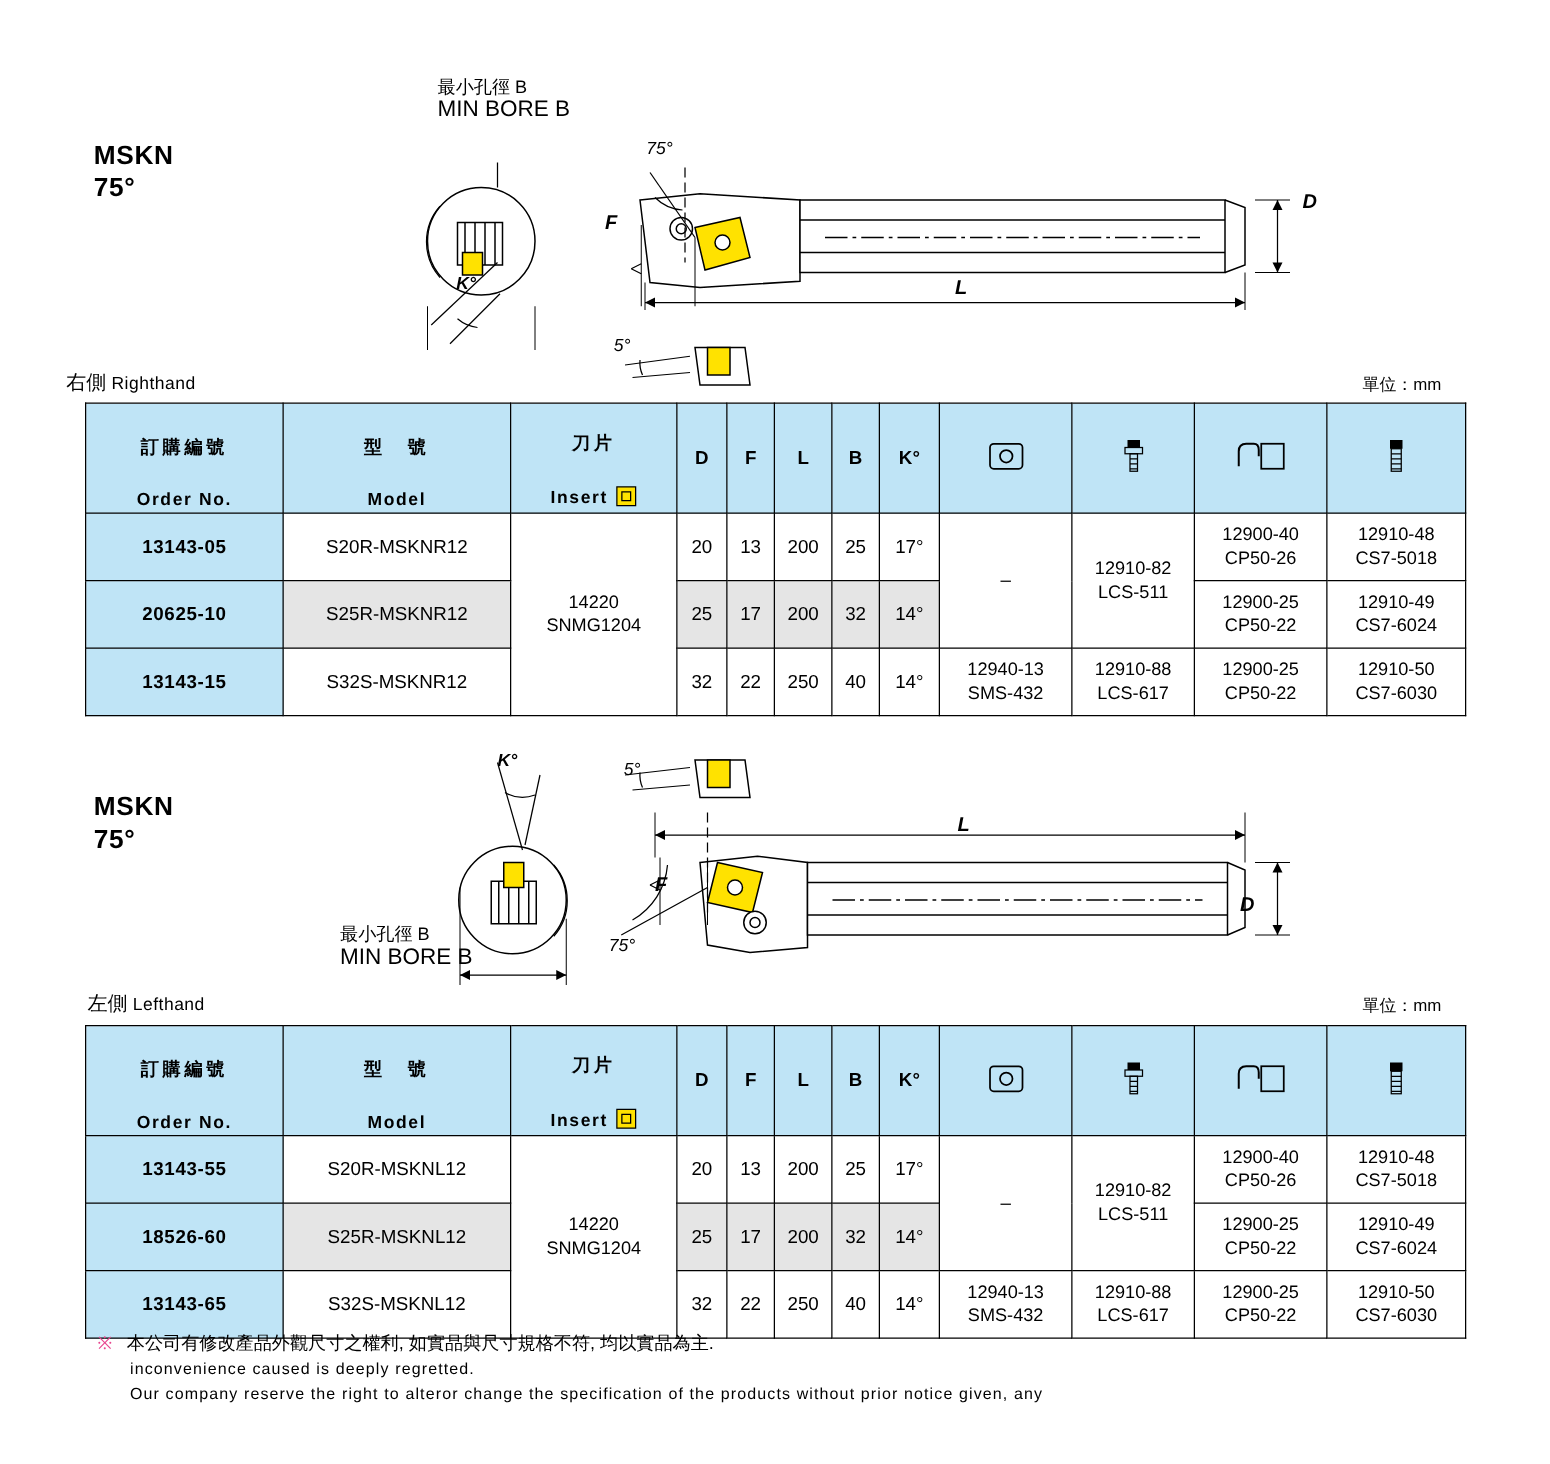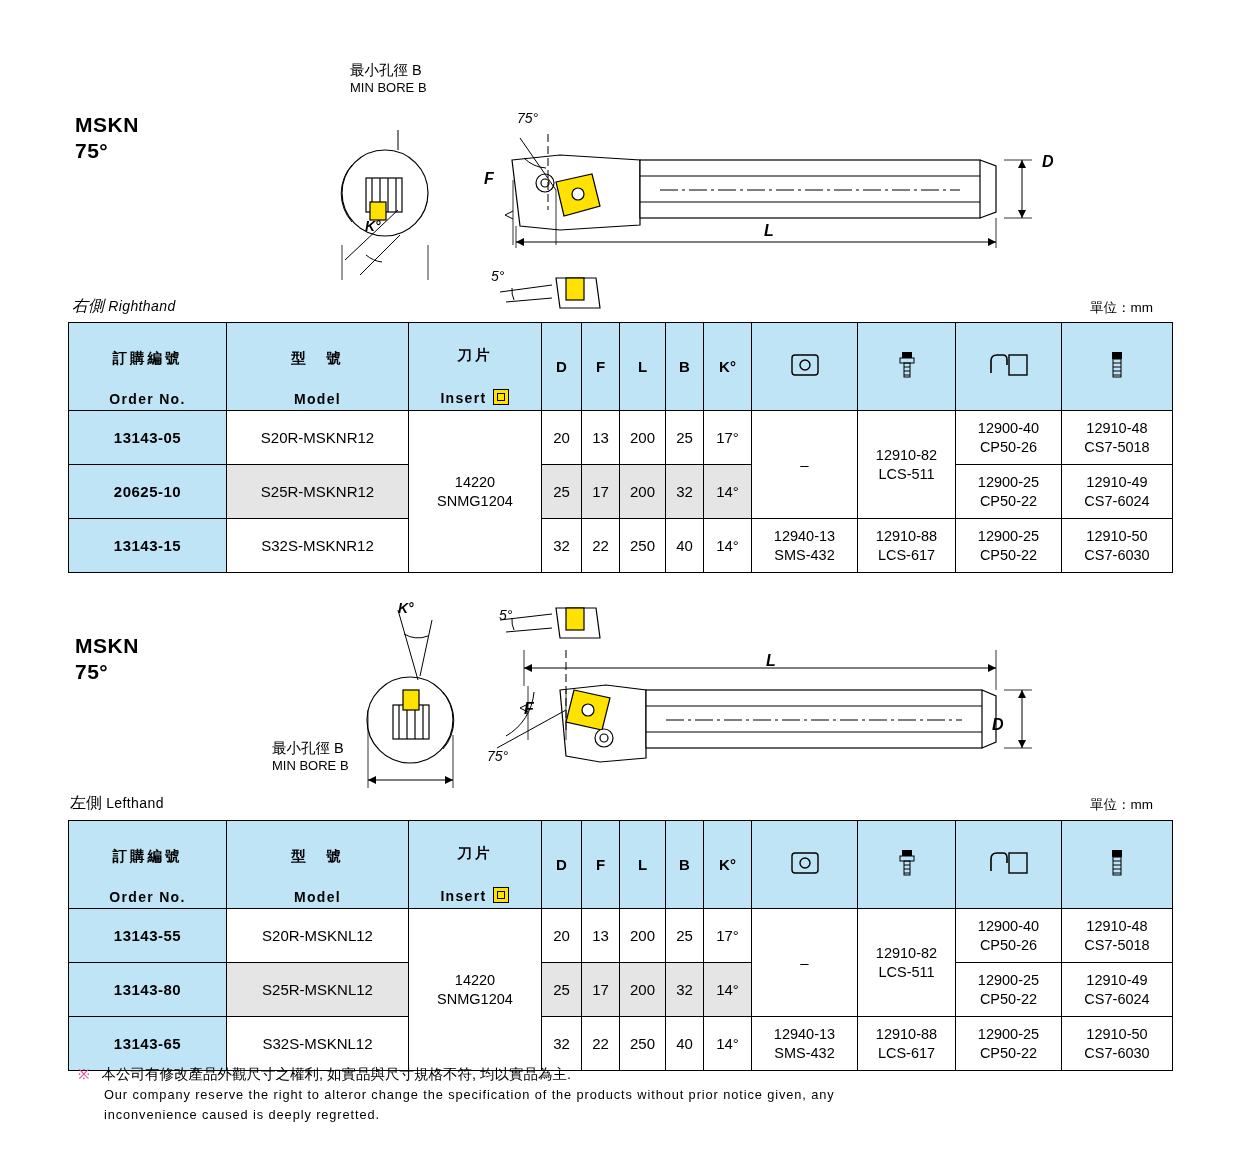--- a/index.html
+++ b/index.html
@@ -23,21 +23,21 @@
   }
   .family-title .deg{display:block;}
 
   .dim-label{
     position:absolute;
     font-size:14px;
     line-height:17px;
     white-space:nowrap;
   }
   .dim-label .cn{display:block;font-size:14.5px;}
-  .dim-label .en{display:block;font-size:13px;}
+  .dim-label .en{display:block;font-size:18px;}
 
   .hand-label{
     position:absolute;
     font-size:15px;
     white-space:nowrap;
   }
   .hand-label .cn{font-size:16px;}
   .hand-label .en{font-size:14px;letter-spacing:.4px;}
 
   .unit-label{
@@ -198,21 +198,21 @@
   <div class="dim-label" style="left:484px;top:170px;font-style:italic;font-weight:bold;font-size:16px;">
     <span>F</span>
   </div>
   <div class="dim-label" style="left:764px;top:222px;font-style:italic;font-weight:bold;font-size:16px;">
     <span>L</span>
   </div>
   <div class="dim-label" style="left:1042px;top:153px;font-style:italic;font-weight:bold;font-size:16px;">
     <span>D</span>
   </div>
 
-  <div class="hand-label" style="left:72px;top:296px;font-style:italic;">
+  <div class="hand-label" style="left:53px;top:296px;">
     <span class="cn">右側</span>
     <span class="en">Righthand</span>
   </div>
   <div class="unit-label" style="left:1090px;top:299px;">
     <span>單位：mm</span>
   </div>
 
   <table class="spec" style="left:68px;top:322px;width:1104px;">
     <colgroup>
       <col style="width:158px">
@@ -579,21 +579,21 @@
         <span class="two">12900-40</span>
         <span class="two">CP50-26</span>
       </td>
       <td>
         <span class="two">12910-48</span>
         <span class="two">CS7-5018</span>
       </td>
     </tr>
 
     <tr class="row row-alt">
-      <td class="ordercell">13143-80</td>
+      <td class="ordercell">18526-60</td>
       <td class="modelcell">S25R-MSKNL12</td>
       <td>25</td>
       <td>17</td>
       <td>200</td>
       <td>32</td>
       <td>14°</td>
       <td style="background:#fff">
         <span class="two">12900-25</span>
         <span class="two">CP50-22</span>
       </td>
@@ -627,17 +627,17 @@
         <span class="two">12910-50</span>
         <span class="two">CS7-6030</span>
       </td>
     </tr>
   </tbody>
     </table>
 
   <div class="note" style="left:78px;top:1064px;width:1120px;">
     <span class="star">※</span>
     <span class="l1" style="margin-left:8px;">本公司有修改產品外觀尺寸之權利, 如實品與尺寸規格不符, 均以實品為主.</span>
+    <div class="l2" style="margin-left:26px;">inconvenience caused is deeply regretted.</div>
     <div class="l2" style="margin-left:26px;">Our company reserve the right to alteror change the specification of the products without prior notice given, any</div>
-    <div class="l2" style="margin-left:26px;">inconvenience caused is deeply regretted.</div>
   </div>
 
 </div>
 
 </body></html>

